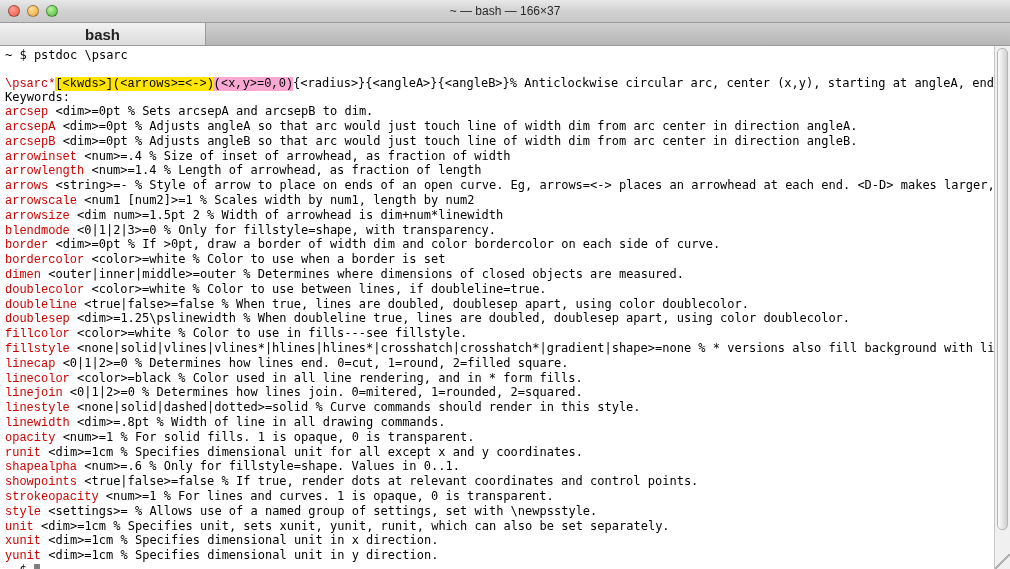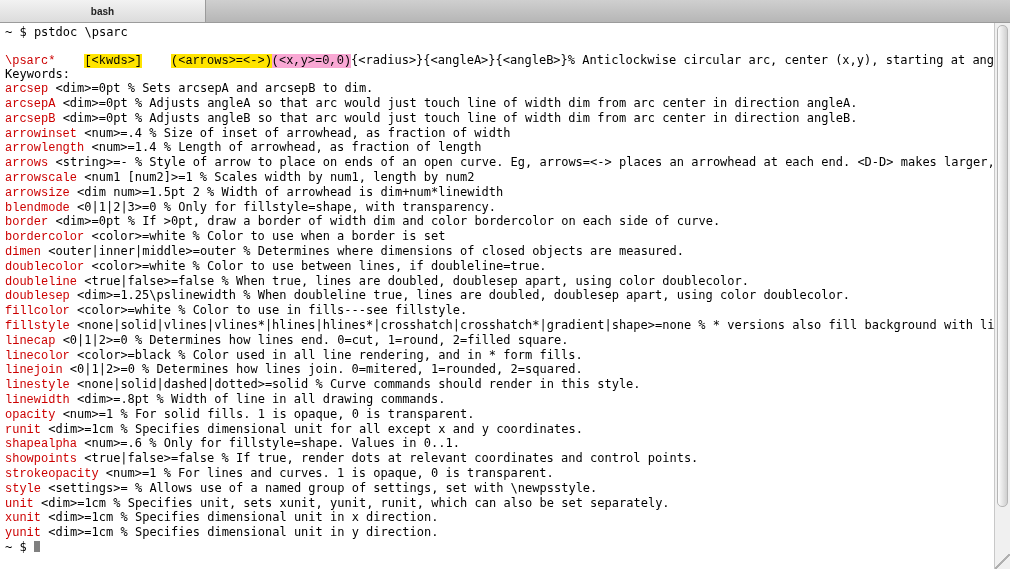--- a/index.html
+++ b/index.html
@@ -67,21 +67,21 @@
     flex: none;
   }
   .tab {
     width: 205px;
     background: linear-gradient(to bottom, #f2f2f2, #dcdcdc);
     border-right: 1px solid #9b9b9b;
     display: flex;
     align-items: center;
     justify-content: center;
     font-family: "Liberation Sans", sans-serif;
-    font-size: 10px;
+    font-size: 15px;
     font-weight: bold;
     color: #222;
   }
   .tabrest {
     flex: 1;
     background: linear-gradient(to bottom, #cfcfcf, #b6b6b6);
   }
   
   .term-wrap {
     flex: 1;
@@ -112,21 +112,21 @@
     left: 2px;
     right: 2px;
     top: 2px;
     height: 480px;
     border-radius: 5px;
     background: linear-gradient(to right, #fdfdfd, #cfcfcf);
     border: 1px solid #b5b5b5;
   }
   .line { display: block; min-height: 13.8px; }
   .kw { color: #cc0000; font-family: Liberation Mono, monospace; }
-  .hl-yellow { background: #ffe400; color: #000000; margin-left: 29px; }
+  .hl-yellow { background: #ffe400; color: #000000; }
   .hl-orange { background: #f9a8d4; color: #000000; }
   .cursor {
     display: inline-block;
     width: 6px;
     height: 11px;
     background: #808080;
     vertical-align: -1px;
   }
   
   .grip {
@@ -138,20 +138,28 @@
     background:
       linear-gradient(135deg, transparent 45%, #b0b0b0 45%, #b0b0b0 55%, transparent 55%),
       #f0f0f0;
   }
 </style>
 </head>
 <body>
 
 <div class="window">
 
+  <div class="titlebar">
+    <div class="traffic">
+      <span class="dot close"></span>
+      <span class="dot min"></span>
+      <span class="dot zoom"></span>
+    </div>
+    <div class="window-title">~ — bash — 166×37</div>
+  </div>
 
   <div class="tabbar">
     <div class="tab">bash</div>
     <div class="tabrest"></div>
   </div>
 
   <div class="term-wrap">
     <div class="term" id="term"><span class="line">~ $ pstdoc \psarc</span><span class="line"></span><span class="line"><span class="kw">\psarc</span><span class="kw">*</span><span class="kw hl-yellow">[&lt;kwds&gt;]</span><span class="kw hl-yellow">(&lt;arrows&gt;=&lt;-&gt;)</span><span class="kw hl-orange">(&lt;x,y&gt;=0,0)</span><span>{&lt;radius&gt;}{&lt;angleA&gt;}{&lt;angleB&gt;}% Anticlockwise circular arc, center (x,y), starting at angleA, ending at angleB. At least one of arrows, center must be specified.</span></span><span class="line">Keywords:</span><span class="line"><span class="kw">arcsep</span><span> &lt;dim&gt;=0pt % Sets arcsepA and arcsepB to dim.</span></span><span class="line"><span class="kw">arcsepA</span><span> &lt;dim&gt;=0pt % Adjusts angleA so that arc would just touch line of width dim from arc center in direction angleA.</span></span><span class="line"><span class="kw">arcsepB</span><span> &lt;dim&gt;=0pt % Adjusts angleB so that arc would just touch line of width dim from arc center in direction angleB.</span></span><span class="line"><span class="kw">arrowinset</span><span> &lt;num&gt;=.4 % Size of inset of arrowhead, as fraction of width</span></span><span class="line"><span class="kw">arrowlength</span><span> &lt;num&gt;=1.4 % Length of arrowhead, as fraction of length</span></span><span class="line"><span class="kw">arrows</span><span> &lt;string&gt;=- % Style of arrow to place on ends of an open curve. Eg, arrows=&lt;-&gt; places an arrowhead at each end. &lt;D-D&gt; makes larger, curved arrowheads.</span></span><span class="line"><span class="kw">arrowscale</span><span> &lt;num1 [num2]&gt;=1 % Scales width by num1, length by num2</span></span><span class="line"><span class="kw">arrowsize</span><span> &lt;dim num&gt;=1.5pt 2 % Width of arrowhead is dim+num*linewidth</span></span><span class="line"><span class="kw">blendmode</span><span> &lt;0|1|2|3&gt;=0 % Only for fillstyle=shape, with transparency.</span></span><span class="line"><span class="kw">border</span><span> &lt;dim&gt;=0pt % If &gt;0pt, draw a border of width dim and color bordercolor on each side of curve.</span></span><span class="line"><span class="kw">bordercolor</span><span> &lt;color&gt;=white % Color to use when a border is set</span></span><span class="line"><span class="kw">dimen</span><span> &lt;outer|inner|middle&gt;=outer % Determines where dimensions of closed objects are measured.</span></span><span class="line"><span class="kw">doublecolor</span><span> &lt;color&gt;=white % Color to use between lines, if doubleline=true.</span></span><span class="line"><span class="kw">doubleline</span><span> &lt;true|false&gt;=false % When true, lines are doubled, doublesep apart, using color doublecolor.</span></span><span class="line"><span class="kw">doublesep</span><span> &lt;dim&gt;=1.25\pslinewidth % When doubleline true, lines are doubled, doublesep apart, using color doublecolor.</span></span><span class="line"><span class="kw">fillcolor</span><span> &lt;color&gt;=white % Color to use in fills---see fillstyle.</span></span><span class="line"><span class="kw">fillstyle</span><span> &lt;none|solid|vlines|vlines*|hlines|hlines*|crosshatch|crosshatch*|gradient|shape&gt;=none % * versions also fill background with linecolor, as in solid style.</span></span><span class="line"><span class="kw">linecap</span><span> &lt;0|1|2&gt;=0 % Determines how lines end. 0=cut, 1=round, 2=filled square.</span></span><span class="line"><span class="kw">linecolor</span><span> &lt;color&gt;=black % Color used in all line rendering, and in * form fills.</span></span><span class="line"><span class="kw">linejoin</span><span> &lt;0|1|2&gt;=0 % Determines how lines join. 0=mitered, 1=rounded, 2=squared.</span></span><span class="line"><span class="kw">linestyle</span><span> &lt;none|solid|dashed|dotted&gt;=solid % Curve commands should render in this style.</span></span><span class="line"><span class="kw">linewidth</span><span> &lt;dim&gt;=.8pt % Width of line in all drawing commands.</span></span><span class="line"><span class="kw">opacity</span><span> &lt;num&gt;=1 % For solid fills. 1 is opaque, 0 is transparent.</span></span><span class="line"><span class="kw">runit</span><span> &lt;dim&gt;=1cm % Specifies dimensional unit for all except x and y coordinates.</span></span><span class="line"><span class="kw">shapealpha</span><span> &lt;num&gt;=.6 % Only for fillstyle=shape. Values in 0..1.</span></span><span class="line"><span class="kw">showpoints</span><span> &lt;true|false&gt;=false % If true, render dots at relevant coordinates and control points.</span></span><span class="line"><span class="kw">strokeopacity</span><span> &lt;num&gt;=1 % For lines and curves. 1 is opaque, 0 is transparent.</span></span><span class="line"><span class="kw">style</span><span> &lt;settings&gt;= % Allows use of a named group of settings, set with \newpsstyle.</span></span><span class="line"><span class="kw">unit</span><span> &lt;dim&gt;=1cm % Specifies unit, sets xunit, yunit, runit, which can also be set separately.</span></span><span class="line"><span class="kw">xunit</span><span> &lt;dim&gt;=1cm % Specifies dimensional unit in x direction.</span></span><span class="line"><span class="kw">yunit</span><span> &lt;dim&gt;=1cm % Specifies dimensional unit in y direction.</span></span><span class="line"><span>~ $ </span><span class="cursor"></span></span></div>
     <div class="scrollbar">
       <div class="scroll-thumb"></div>

